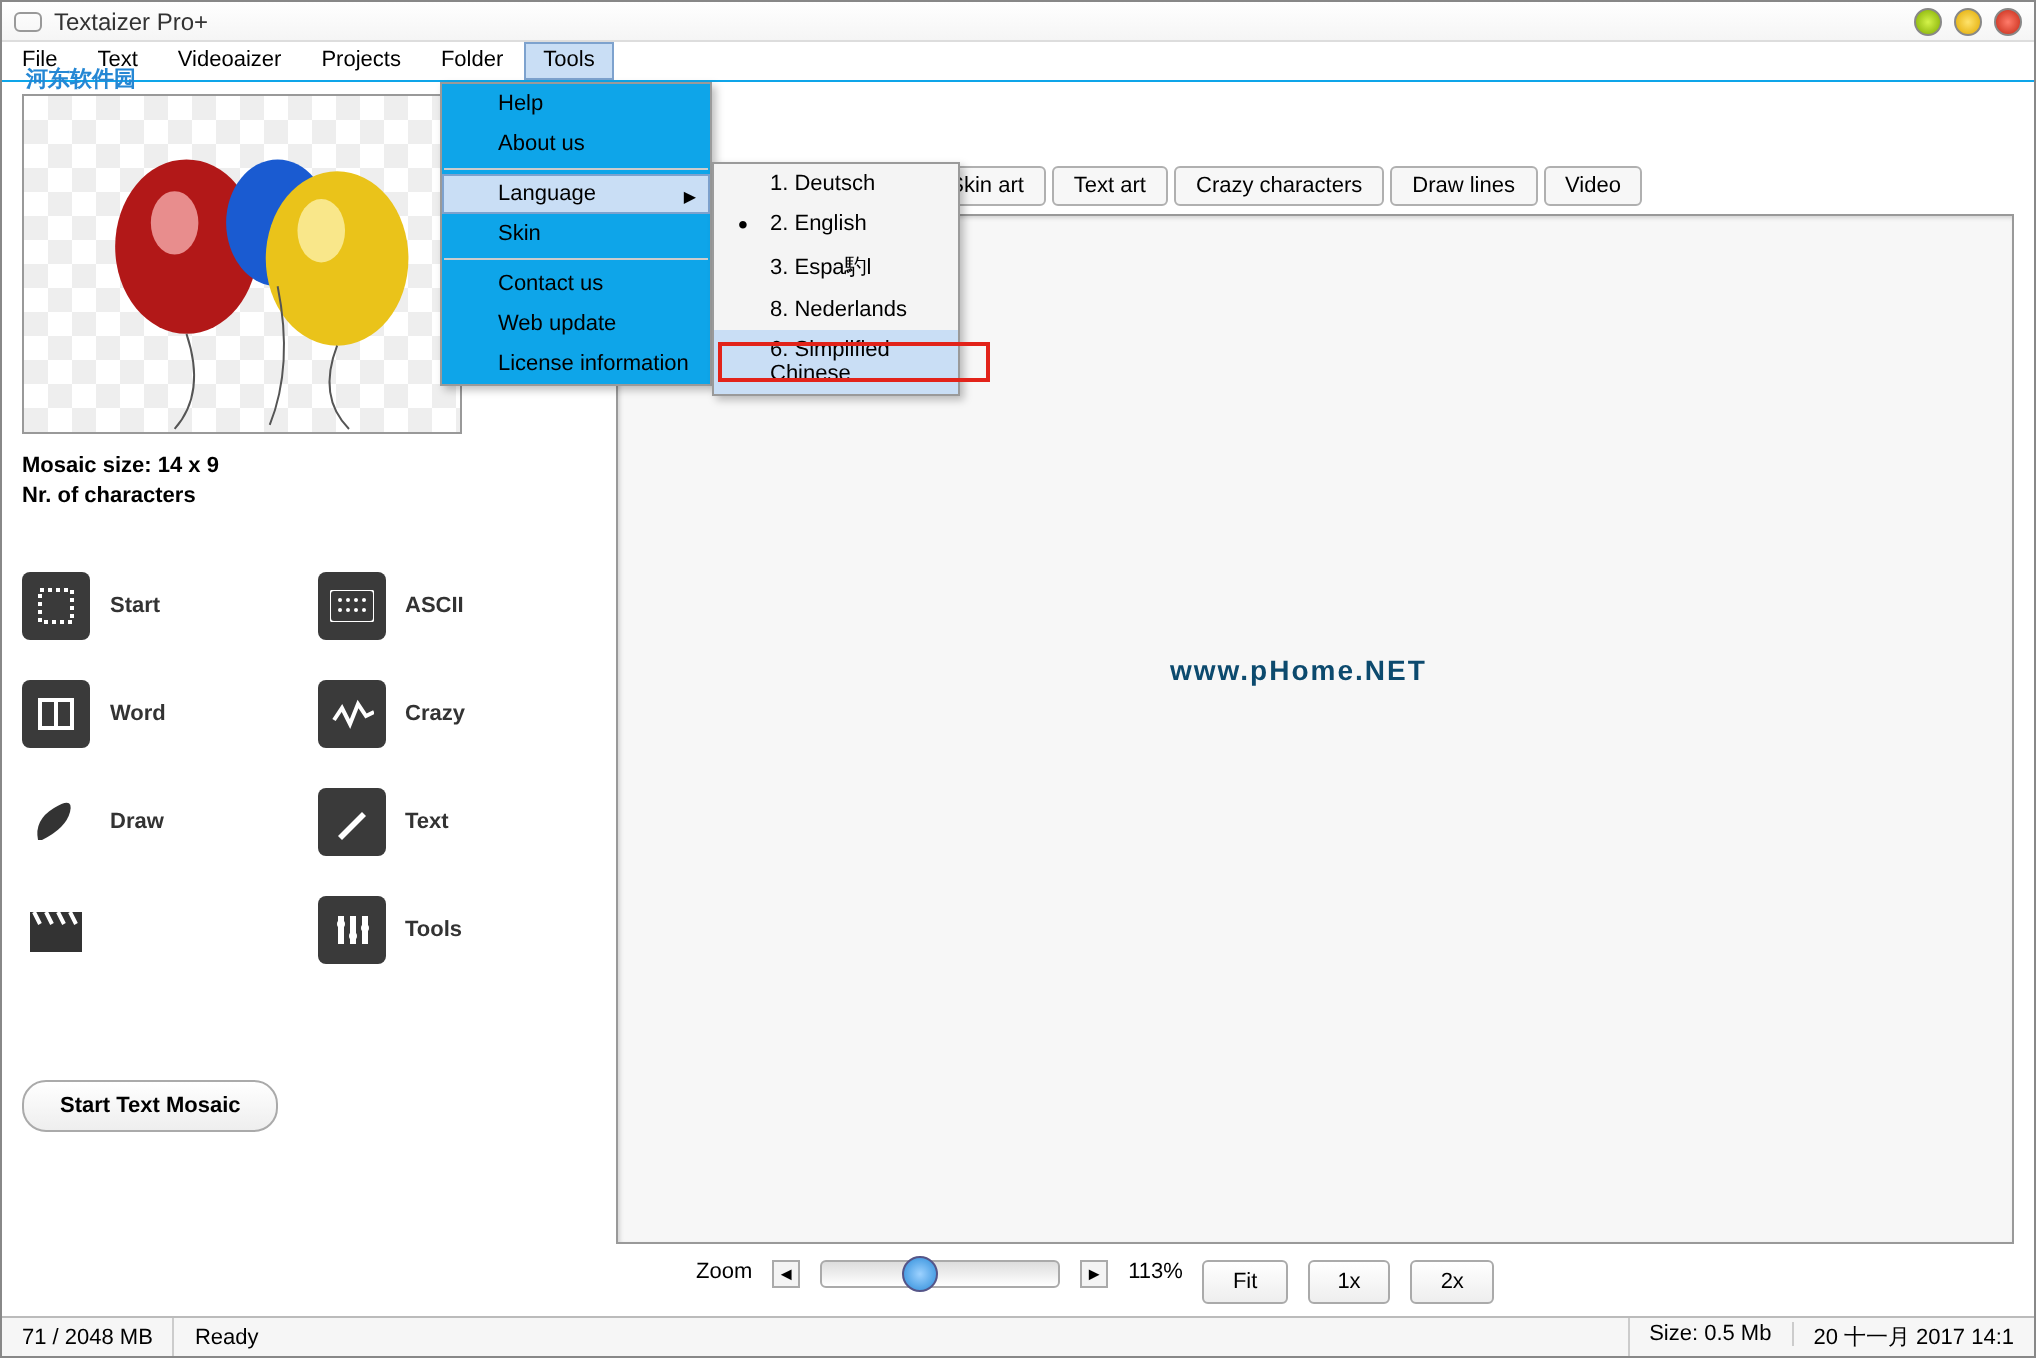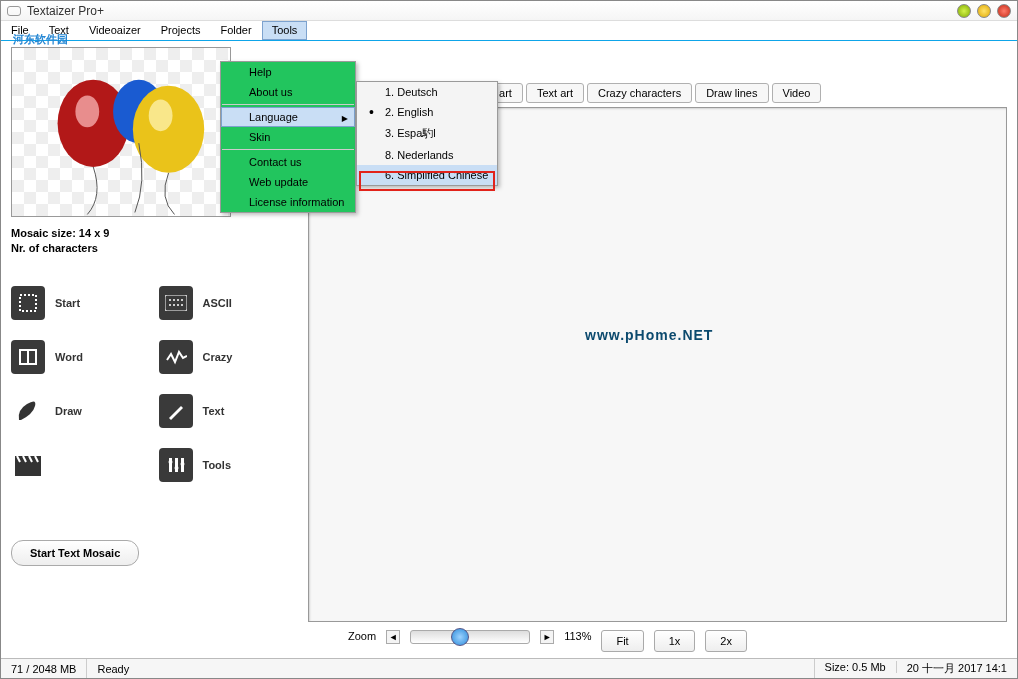--- a/index.html
+++ b/index.html
@@ -47,27 +47,27 @@
 .zoom-row { display:flex; gap:10px; padding: 8px 0 0 40px; }
 .slider { width: 120px; height: 14px; position: relative; border:1px solid #aaa; border-radius:3px; background:linear-gradient(#ddd,#fff); }
 .slider-thumb { position:absolute; left:40px; top:-3px; width:18px; height:18px; border-radius:50%; background: radial-gradient(#9dd2ff,#2b8bd9); border:1px solid #558; }
 .arrow { width:14px; height:14px; border:1px solid #aaa; background:#f4f4f4; display:flex; align-items:center; justify-content:center; font-size:9px; }
 .zoom-btn { padding: 4px 14px; border:1px solid #aaa; border-radius:3px; background:linear-gradient(#fff,#eee); }
 
 .statusbar { position:absolute; bottom:0; left:0; right:0; height:20px; border-top:1px solid #bbb; background:#f6f6f6; display:flex; align-items:center; }
 .status-seg { padding: 0 10px; border-right:1px solid #ccc; height:100%; display:flex; align-items:center; }
 .status-right { margin-left:auto; display:flex; }
 
-.dropdown { position:absolute; left:219px; top:40px; width:136px; background:#22c55e; border:1px solid #9a9a9a; box-shadow:2px 2px 4px rgba(0,0,0,.25);margin-top:20px; }
+.dropdown { position:absolute; left:219px; top:40px; width:136px; background:#0ea5e9; border:1px solid #9a9a9a; box-shadow:2px 2px 4px rgba(0,0,0,.25); }
 .dropdown .dd-item { padding:4px 8px 4px 28px; text-align:left; position:relative; }
 .dropdown .dd-item.has-sub::after { content:"▶"; font-size:8px; position:absolute; right:6px; top:6px; }
 .dropdown .dd-item.hover { background:#c9def5; border:1px solid #7da2ce; padding:3px 7px 3px 27px; }
 .dropdown hr { border:none; border-top:1px solid #ccc; margin:2px 1px; }
 
-.submenu { position:absolute; left:355px; top:80px; width:142px; background:#f4f4f4; border:1px solid #9a9a9a; box-shadow:2px 2px 4px rgba(0,0,0,.25); }
+.submenu { position:absolute; left:355px; top:80px; width:124px; background:#f4f4f4; border:1px solid #9a9a9a; box-shadow:2px 2px 4px rgba(0,0,0,.25); }
 .submenu .sm-item { padding:4px 8px 4px 28px; position:relative; }
 .submenu .sm-item.checked::before { content:"•"; position:absolute; left:12px; top:2px; font-size:14px; }
 .submenu .sm-item.sel { background:#c9def5; }
 .red-box { position:absolute; left:358px; top:170px; width:136px; height:20px; border:2px solid #e2231a; pointer-events:none; }
 </style>
 </head>
 <body>
 
 <div class="titlebar">
   <div class="app-icon"></div>

